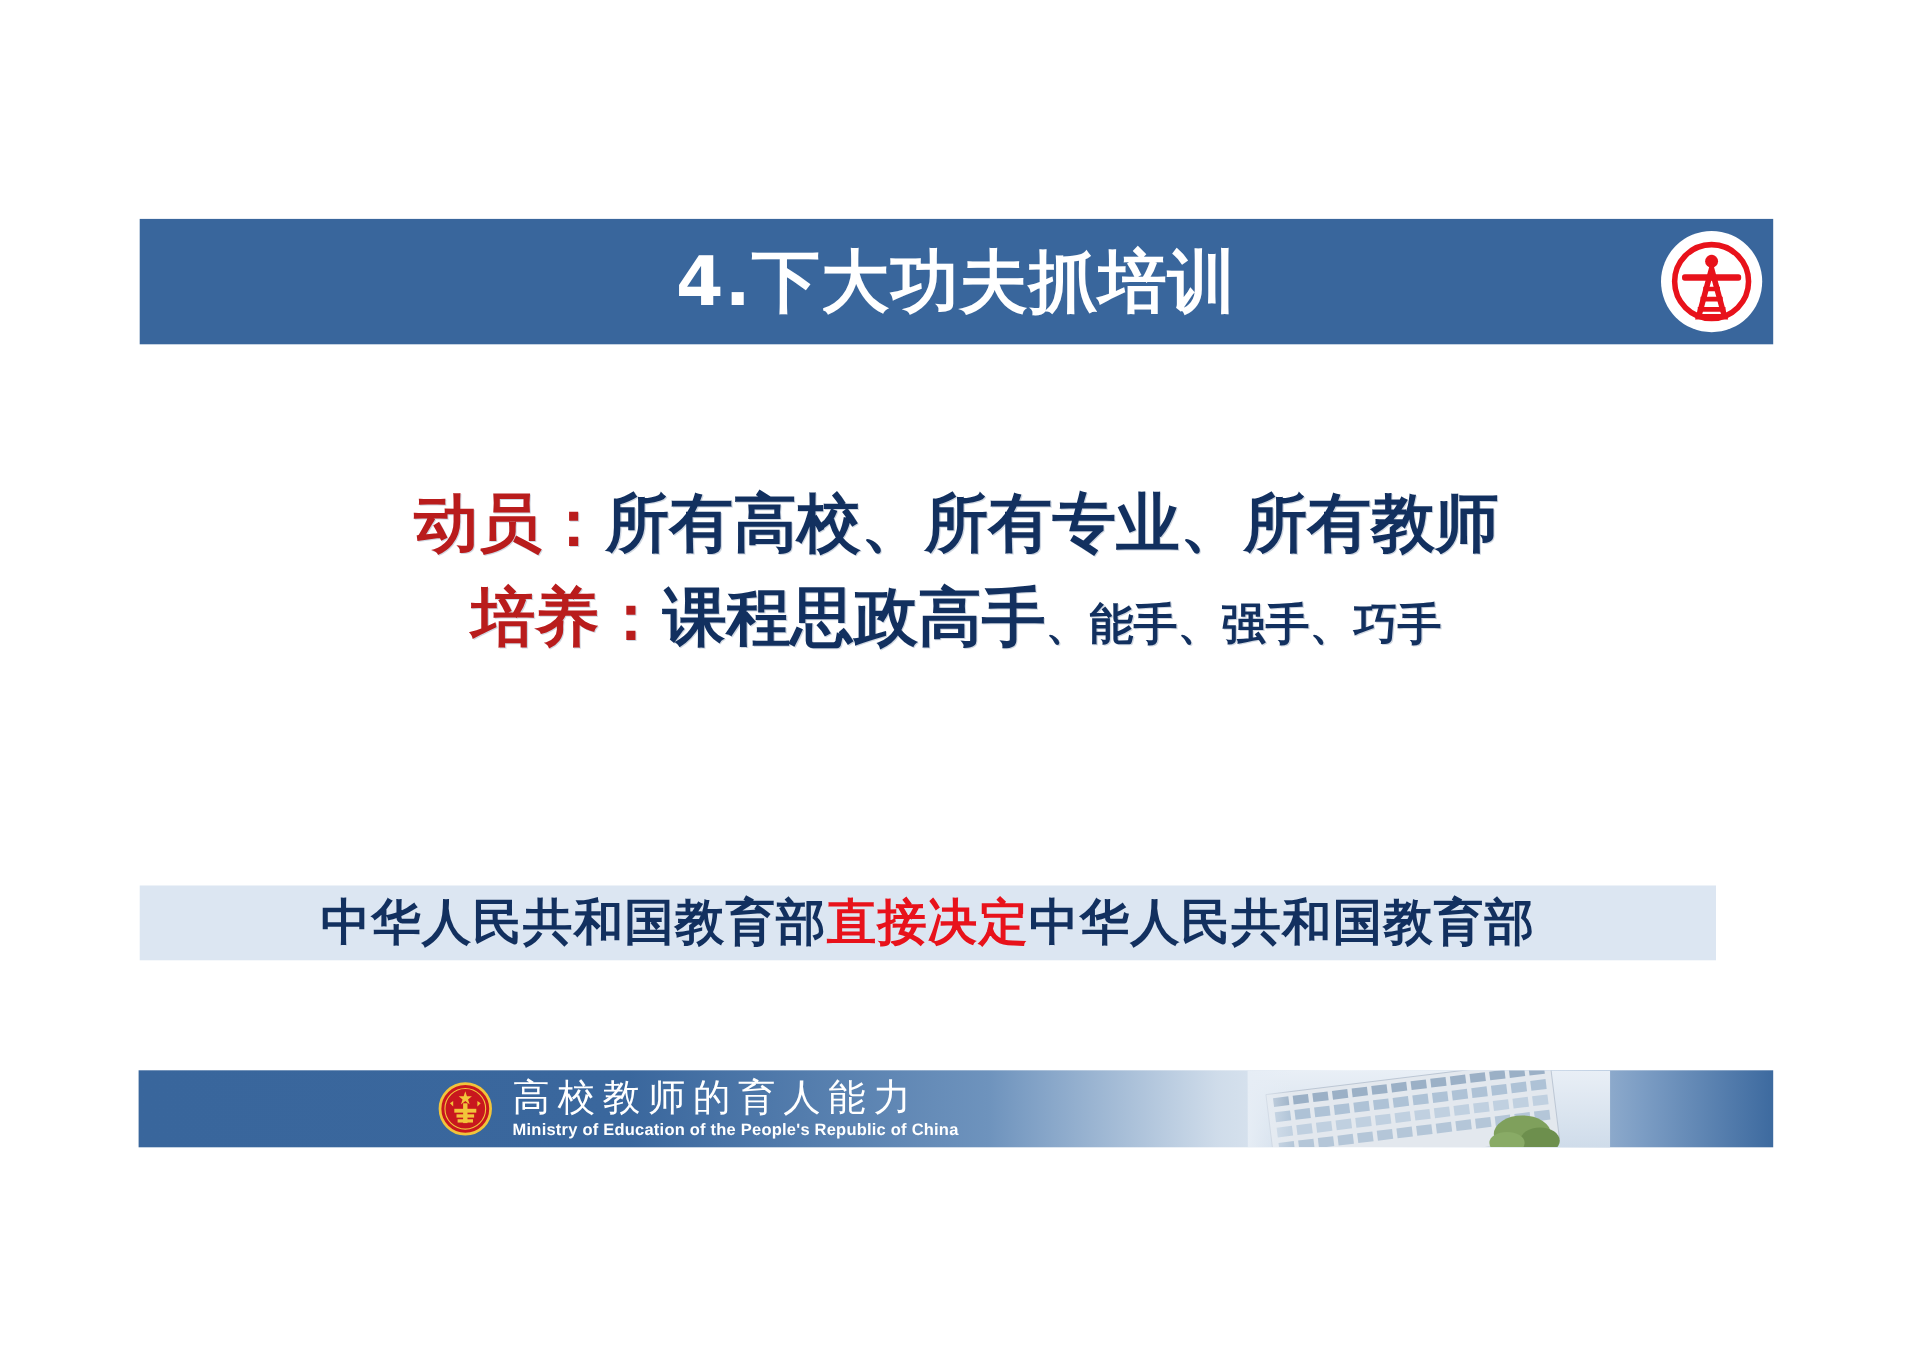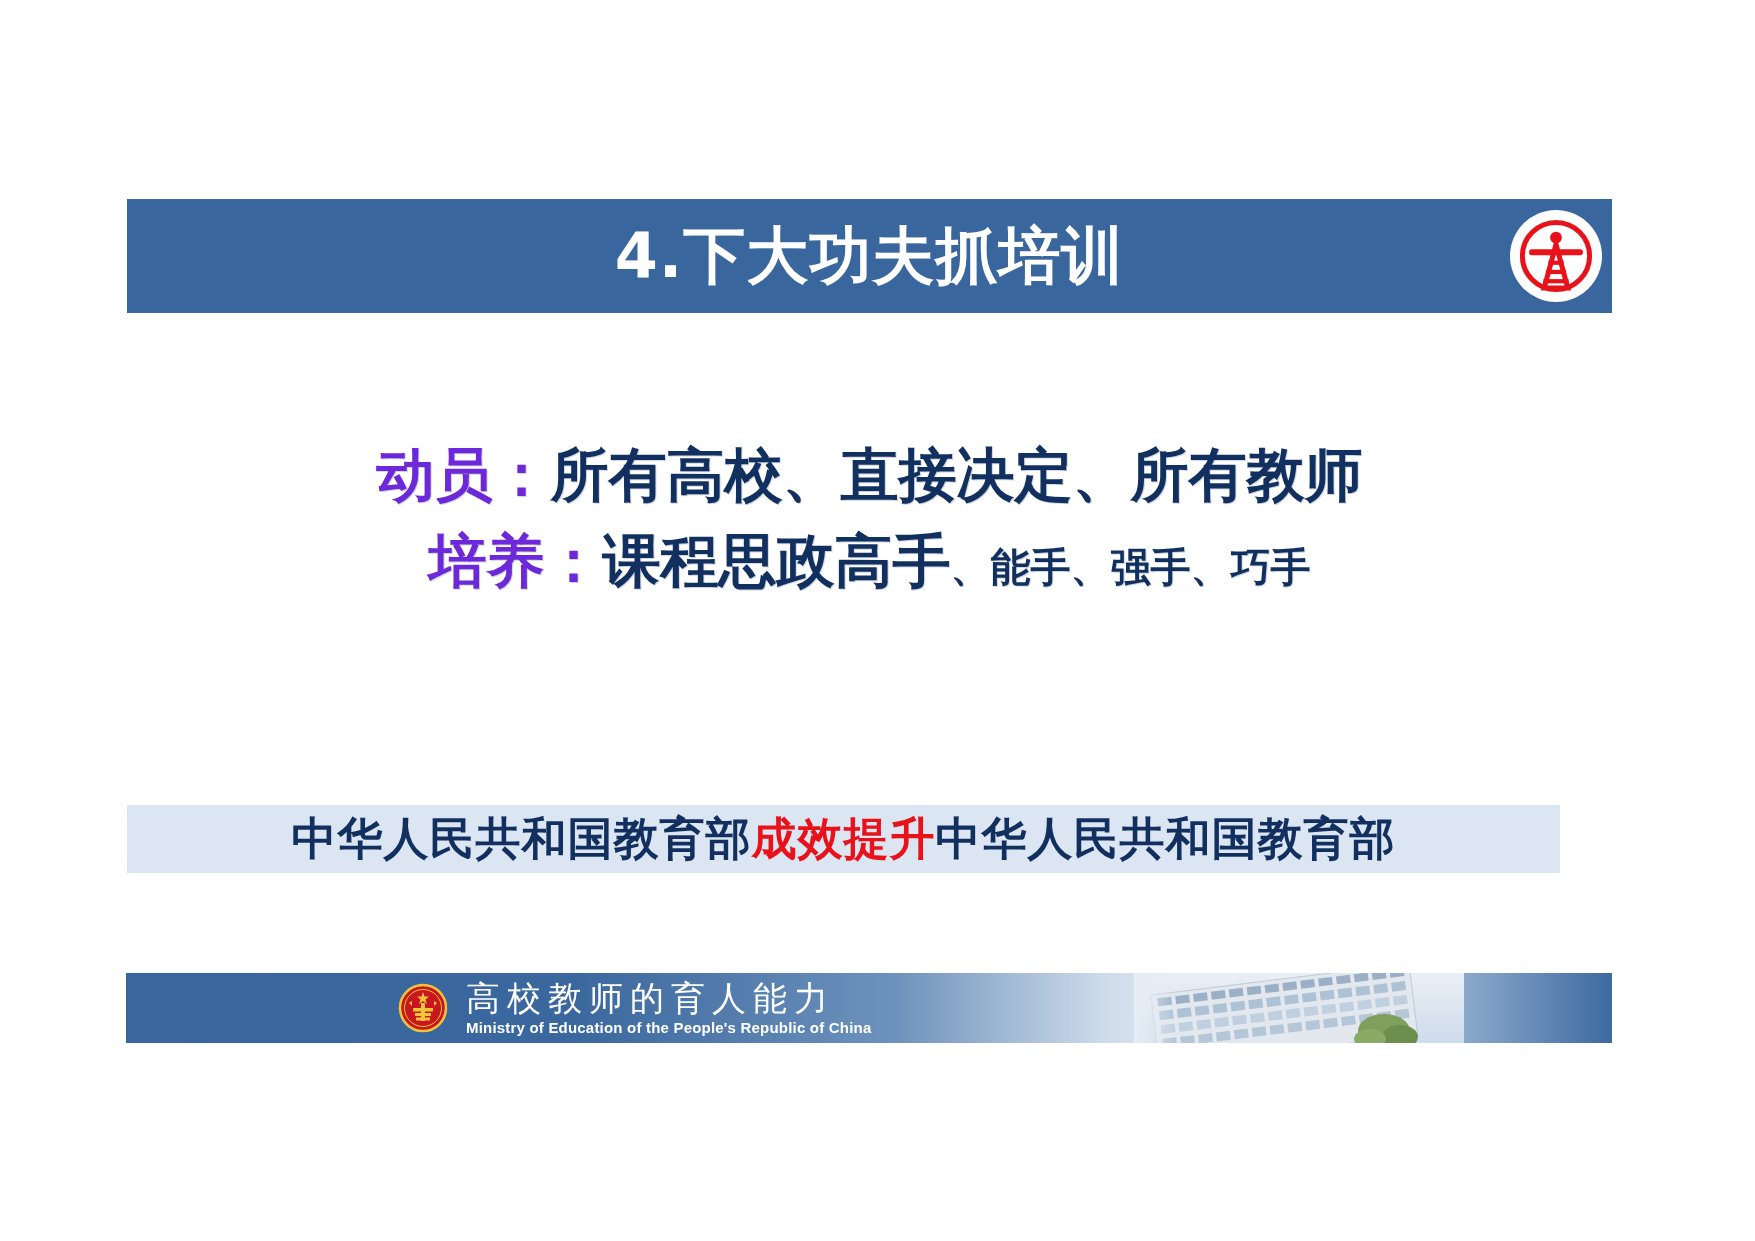--- a/index.html
+++ b/index.html
@@ -70,21 +70,21 @@
     white-space: nowrap;
     font-size: 58px;
     font-weight: bold;
     line-height: 86px;
     color: #12305f;
     text-align: center;
     font-family: "DejaVu Sans", "Liberation Sans", sans-serif;
     text-shadow: 1px 1px 0 rgba(120,140,170,0.35);
   }
   .body-line .lead {
-    color: #6d28d9;
+    color: #b91c1c;
     text-align: center;
   }
   .body-line.line3 .rest-small {
     font-size: 40px;
   }
 
   
   .highlight-band {
     position: absolute;
     left: 127px;
@@ -193,33 +193,33 @@
         <line x1="41" y1="58" x2="59" y2="58" stroke="#e8121b" stroke-width="5"></line>
         <line x1="38" y1="69" x2="62" y2="69" stroke="#e8121b" stroke-width="5"></line>
         <line x1="35" y1="80" x2="65" y2="80" stroke="#e8121b" stroke-width="5"></line>
       </svg>
     </div>
   </div>
 
   <div class="body-block">
 
     <div class="body-line line1">
-      <span class="lead">动员：</span><span class="rest">所有高校、直接决定、所有教师</span>
+      <span class="lead">动员：</span><span class="rest">所有高校、所有专业、所有教师</span>
     </div>
 
 
     <div class="body-line line3">
       <span class="lead">培养：</span><span class="rest">课程思政高手</span><span class="rest-small">、能手、强手、巧手</span>
     </div>
 
   </div>
 
   <div class="highlight-band">
     <div class="highlight-text">
-      <span>中华人民共和国教育部</span><span class="em">成效提升</span><span>中华人民共和国教育部</span>
+      <span>中华人民共和国教育部</span><span class="em">直接决定</span><span>中华人民共和国教育部</span>
     </div>
   </div>
 
   <div class="footer-bar">
     <div class="footer-inner">
 
       <div class="footer-emblem">
         <svg width="50" height="50" viewBox="0 0 100 100">
           <circle cx="50" cy="50" r="46" fill="#c8171e" stroke="#f2c43a" stroke-width="5"></circle>
           <circle cx="50" cy="50" r="37" fill="#c8171e" stroke="#f2c43a" stroke-width="2"></circle>

